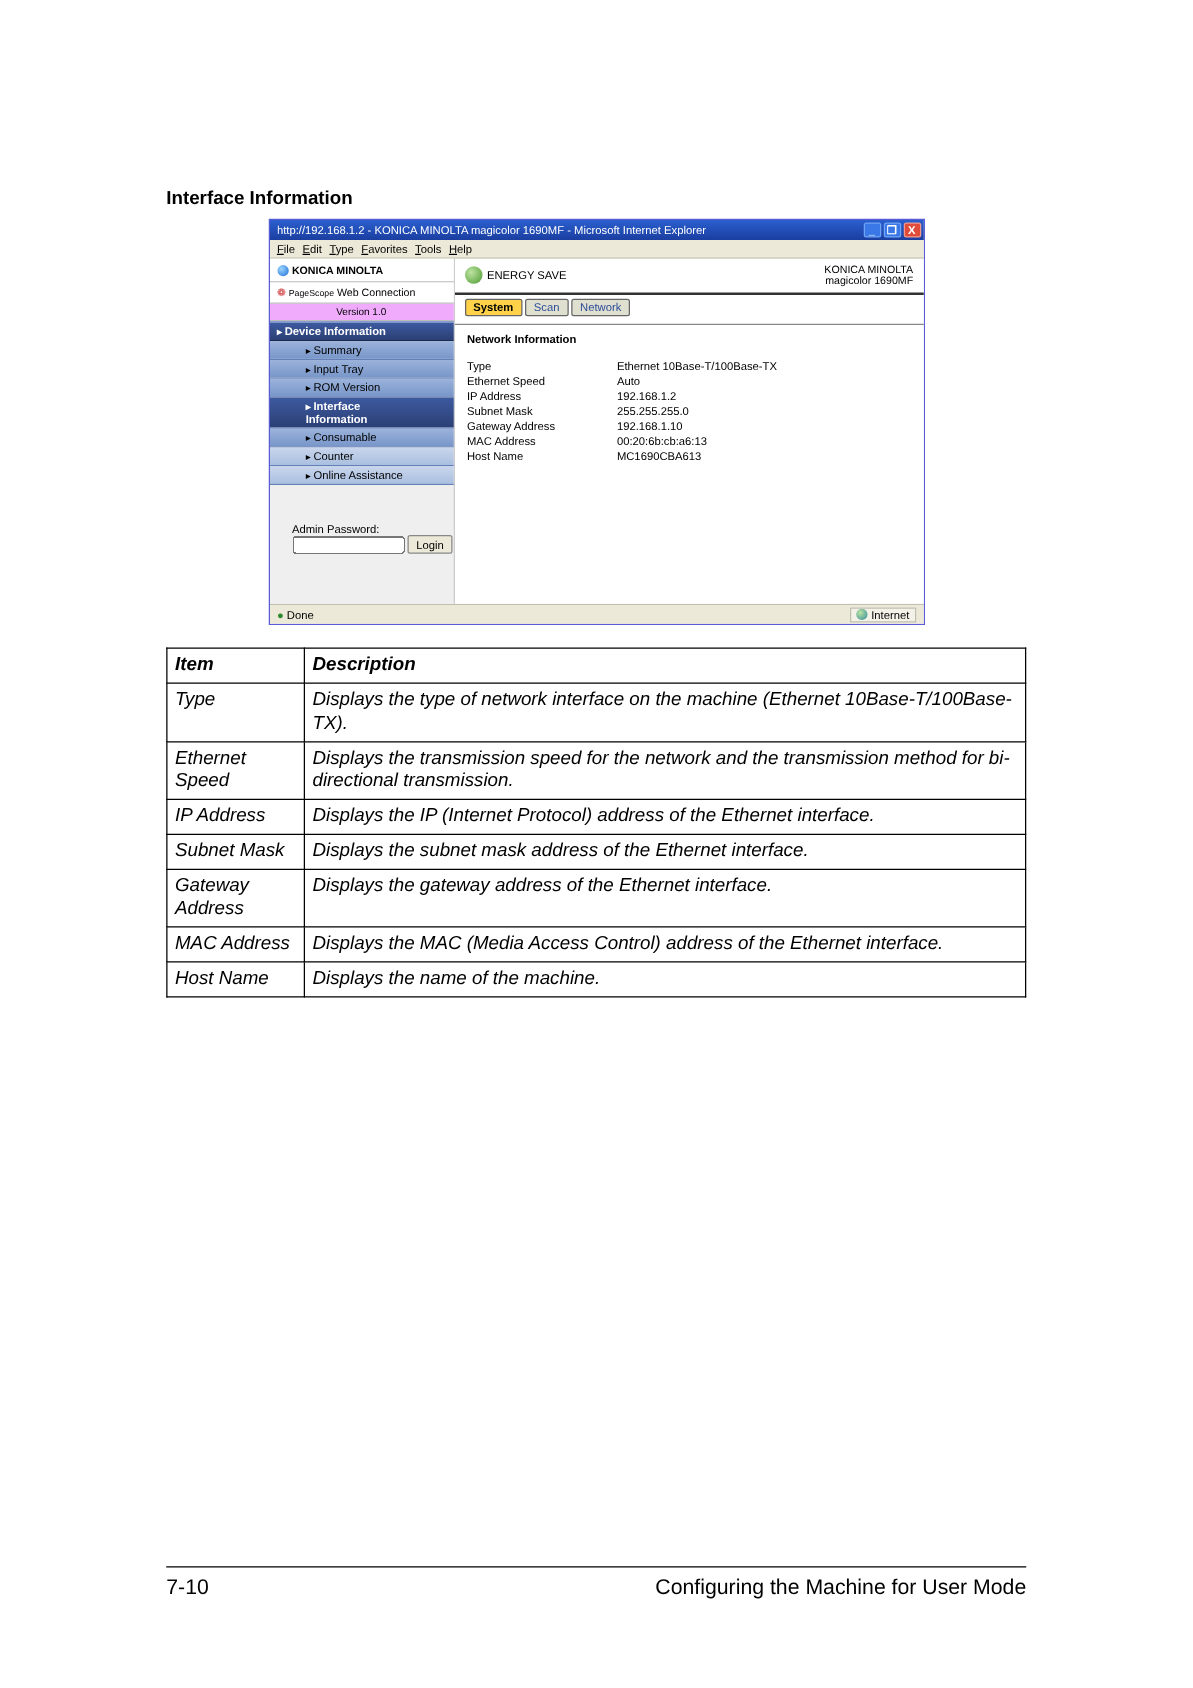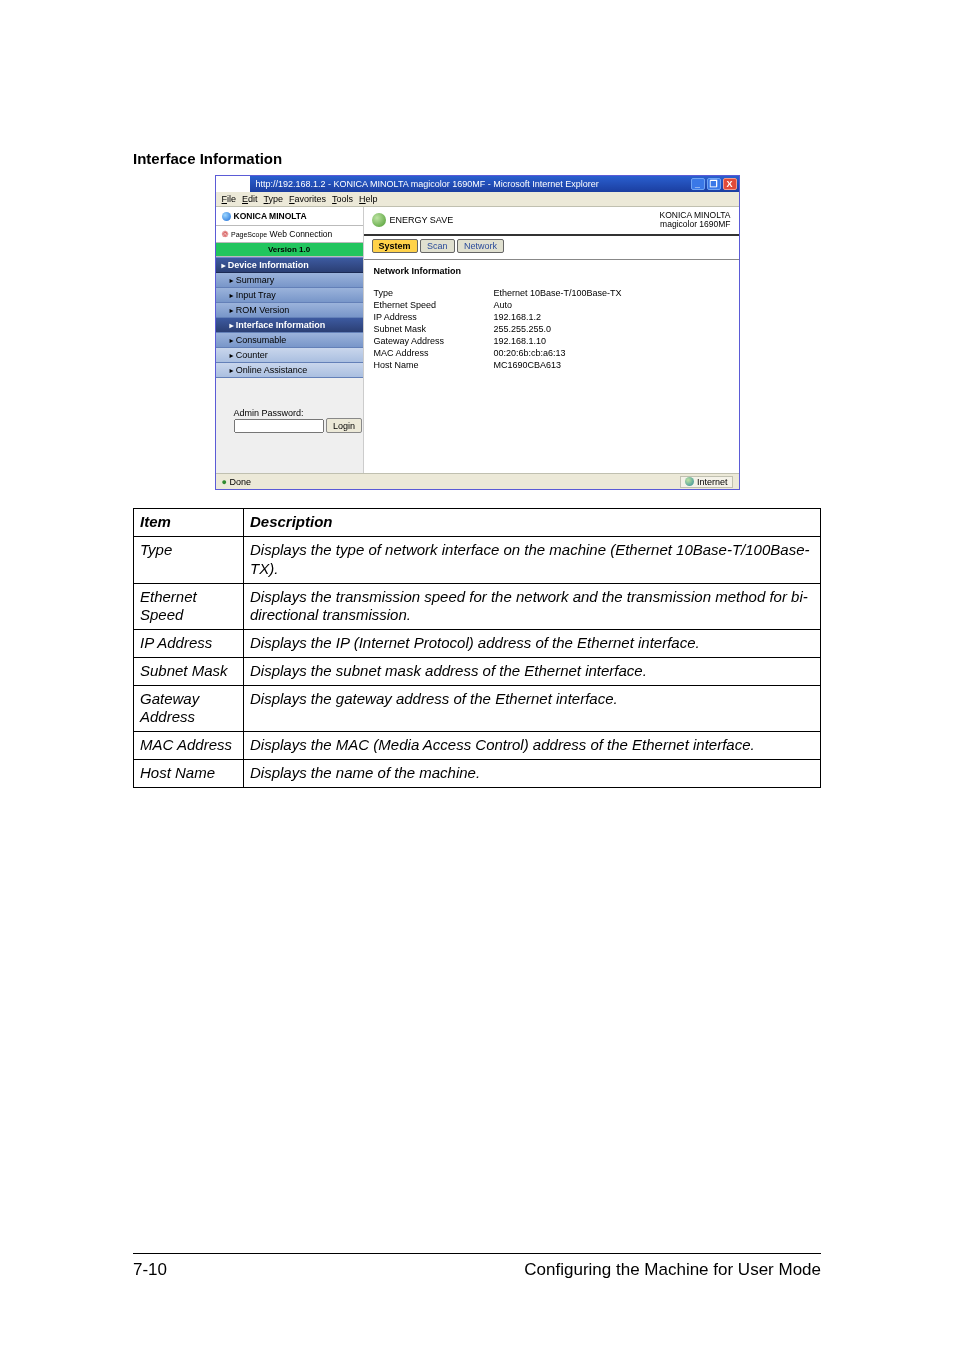--- a/index.html
+++ b/index.html
@@ -29,21 +29,20 @@
     background: #fff;
   }
   .shot-titlebar {
     display: flex;
     align-items: center;
     background: linear-gradient(#2a5fcf, #1b3ea0);
     color: #fff;
     height: 16px;
     padding: 0 2px 0 6px;
     font-size: 9px;
-    margin-left: 34px;
   }
   .shot-titlebar .title { flex: 1; white-space: nowrap; overflow: hidden; }
   .win-btns { display: flex; gap: 2px; }
   .win-btn {
     width: 14px; height: 12px;
     display: flex; align-items: center; justify-content: center;
     font-size: 9px; font-weight: bold;
     border-radius: 2px;
   }
   .win-min, .win-max { background: #3a78e7; color: #fff; border: 1px solid #6fa4f4; }
@@ -76,34 +75,34 @@
   }
   .brand-cell .dot {
     display:inline-block;width:9px;height:9px;border-radius:50%;
     background: radial-gradient(circle at 35% 35%, #9cd6ff, #1a6bd6);
     vertical-align:middle;margin-right:3px;
   }
   .wc {
     background:#fff;border-bottom:1px solid #bbb;padding:3px 6px;font-size:8.5px;
   }
   .wc .globe { color:#c33; }
-  .ver { text-align:center;font-size:8px;background:#22c55e;border-bottom:1px solid #bbb;padding:2px 0;font-weight:bold; }
+  .ver { text-align:center;font-size:8px;background:#f0abfc;border-bottom:1px solid #bbb;padding:2px 0; }
   .side-head {
     background: linear-gradient(#3d5aa0, #2b3f74);
     color: #fff;
     font-weight: bold;
     padding: 2px 6px;
     font-size: 9px;
     border-top:1px solid #6b87c9;
     border-bottom:1px solid #1b2a54;
   }
   .side-item {
     background: linear-gradient(#9bb3db, #7896c9);
     border-bottom:1px solid #6380b8;
-    padding: 2px 14px;
+    padding: 2px 29px;
     font-size: 9px;
   }
   .side-item.active {
     background: linear-gradient(#3d5aa0, #2b3f74);
     color:#fff;
     font-weight:bold;
   }
   .side-item.counter, .side-item.online {
     background: linear-gradient(#c9d6ec, #aabfe0);
   }

